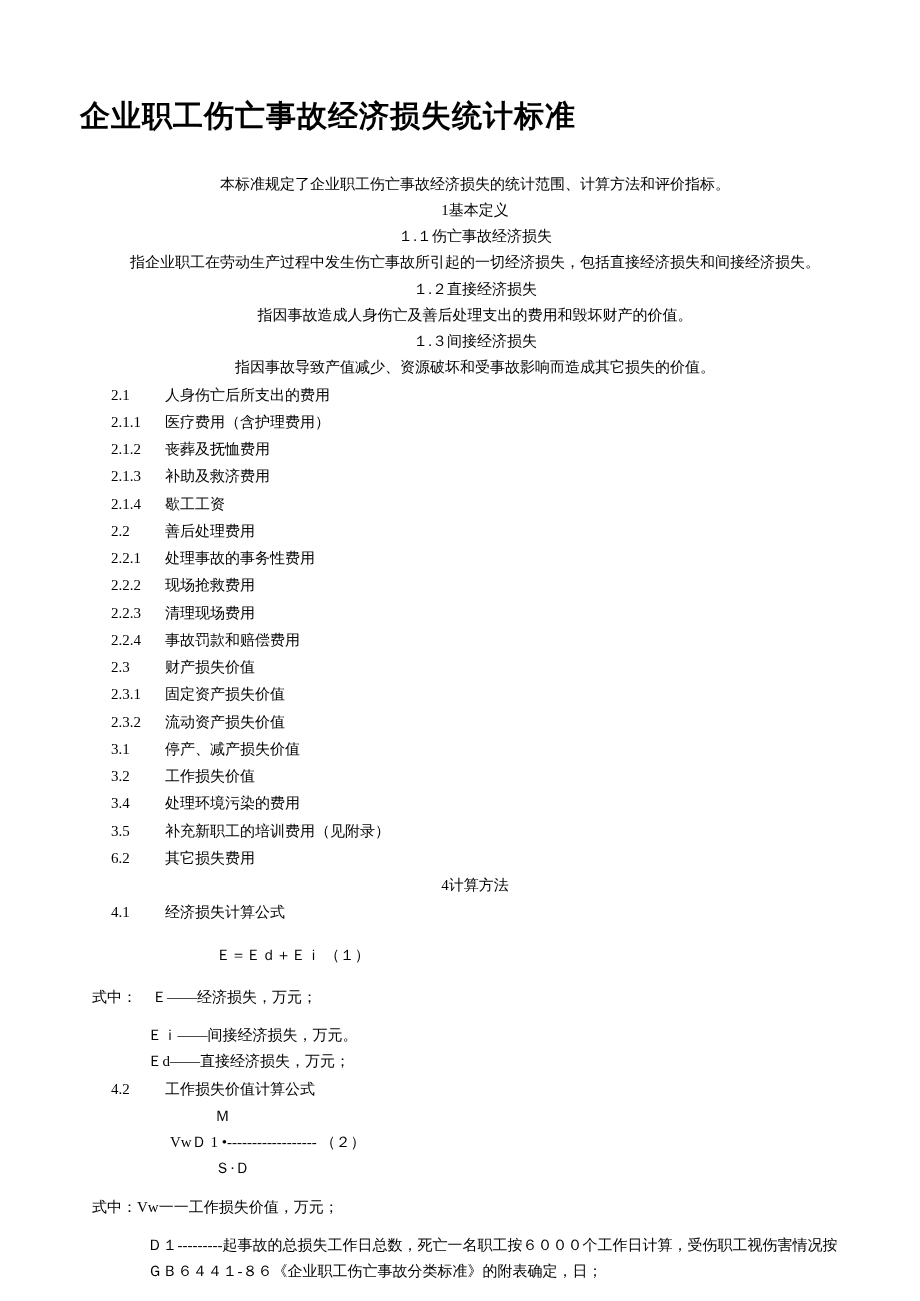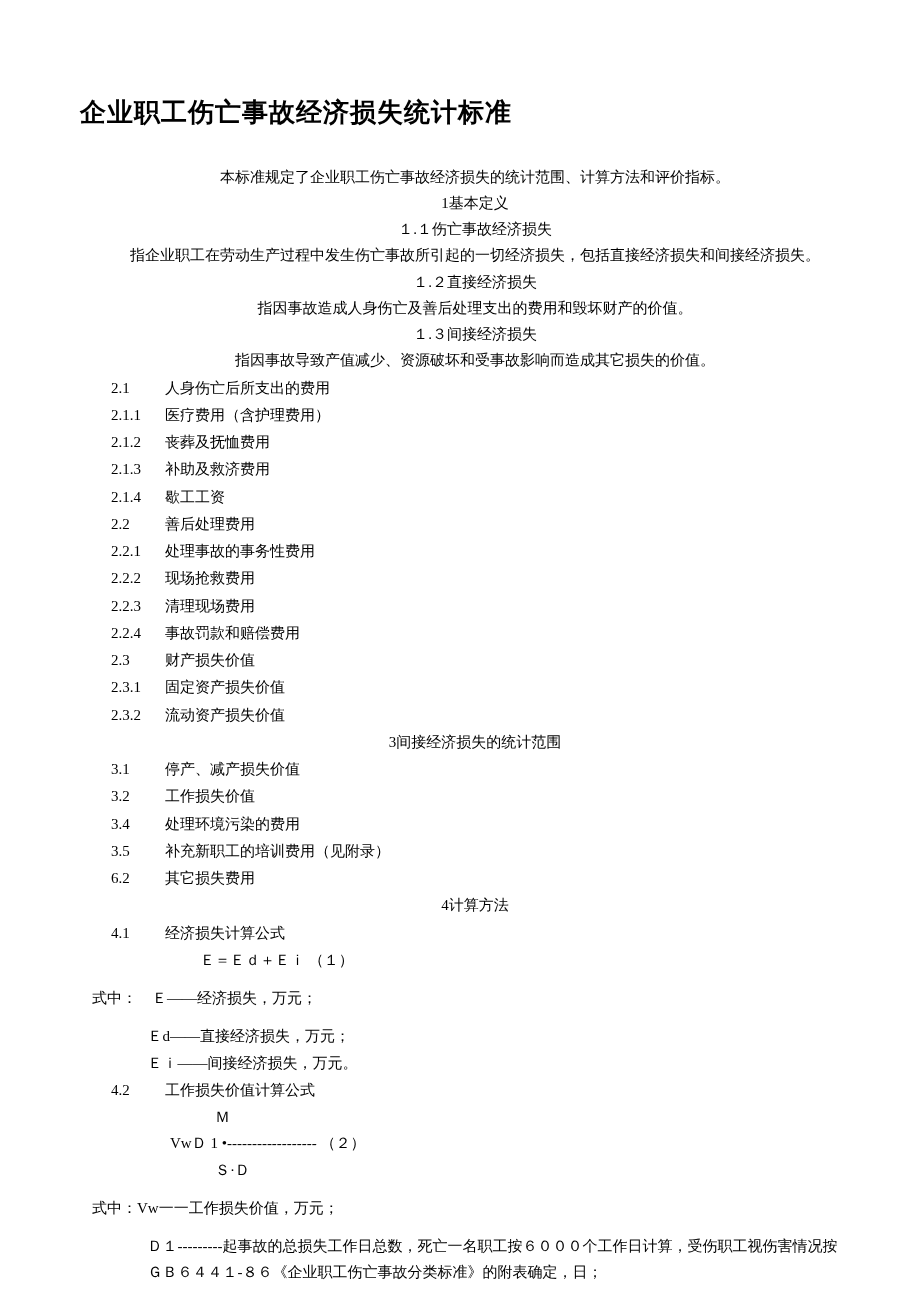--- a/index.html
+++ b/index.html
@@ -12,41 +12,41 @@
     line-height: 1.75;
   }
   .page {
     width: 920px;
     min-height: 1301px;
     box-sizing: border-box;
     padding: 90px 80px 40px 80px;
   }
   h1 {
     font-family: "SimHei", "黑体", sans-serif;
-    font-size: 26px;
+    font-size: 30px;
     font-weight: 700;
     margin: 0 0 28px 0;
     letter-spacing: 1px;
   }
   .para {
     margin: 0;
     text-indent: 2em;
     text-align: center;
   }
   .num-row {
     margin: 1px;
     padding-left: 2em;
     display: flex;
   }
   .num-row .idx {
     min-width: 3.6em;
     display: inline-block;
   }
   .formula {
-    margin: 0;
+    margin: 16px;
     padding-left: 8em;
   }
   .formula2 {
     margin: 0;
     padding-left: 6em;
   }
   .explain {
     margin: 12px;
     text-indent: 0;
   }
@@ -123,21 +123,20 @@
     </div>
   <div class="num-row">
       <span class="idx">2.3.1</span>
       <span>固定资产损失价值</span>
     </div>
   <div class="num-row">
       <span class="idx">2.3.2</span>
       <span>流动资产损失价值</span>
     </div>
 
-  <p class="para">3间接经济损失的统计范围</p>
   <div class="num-row">
       <span class="idx">3.1</span>
       <span>停产、减产损失价值</span>
     </div>
   <div class="num-row">
       <span class="idx">3.2</span>
       <span>工作损失价值</span>
     </div>
   <div class="num-row">
       <span class="idx">3.4</span>
@@ -152,22 +151,22 @@
       <span>其它损失费用</span>
     </div>
 
   <p class="para">4计算方法</p>
   <div class="num-row">
       <span class="idx">4.1</span>
       <span>经济损失计算公式</span>
     </div>
   <p class="formula">Ｅ＝Ｅｄ＋Ｅｉ （１）</p>
   <p class="explain">式中：　Ｅ——经济损失，万元；</p>
+  <p class="explain-sub">Ｅｉ——间接经济损失，万元。</p>
   <p class="explain-sub">Ｅd——直接经济损失，万元；</p>
-  <p class="explain-sub">Ｅｉ——间接经济损失，万元。</p>
 
   <div class="num-row">
       <span class="idx">4.2</span>
       <span>工作损失价值计算公式</span>
     </div>
   <p class="frac">Ｍ</p>
   <p class="formula2">VwＤ 1 •------------------ （２）</p>
   <p class="frac">Ｓ·Ｄ</p>
   <p class="explain">式中：Vw一一工作损失价值，万元；</p>
   <p class="explain-sub">Ｄ１---------起事故的总损失工作日总数，死亡一名职工按６０００个工作日计算，受伤职工视伤害情况按ＧＢ６４４１-８６《企业职工伤亡事故分类标准》的附表确定，日；</p>

